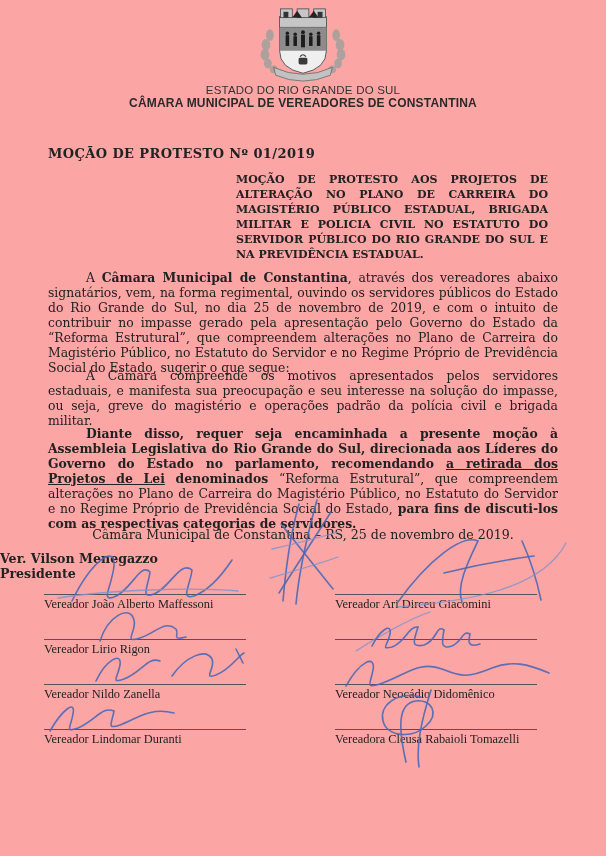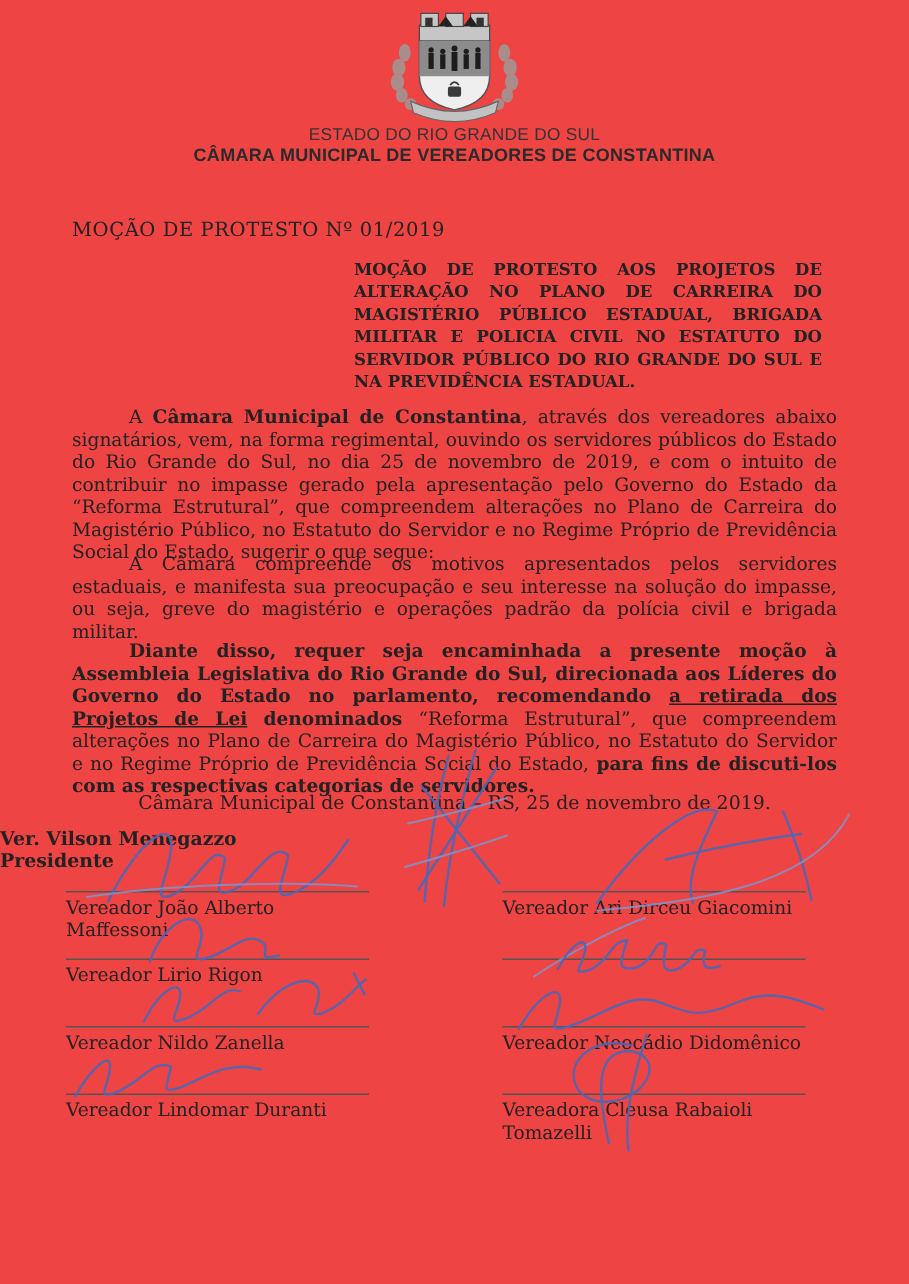--- a/index.html
+++ b/index.html
@@ -1,32 +1,32 @@
 <!DOCTYPE html>
 <html lang="pt"><head>
 <meta charset="utf-8">
 <style>
   html,body{margin:0;padding:0;background:#ffffff;}
   .page{
-    position:relative;width:606px;height:856px;background:#ef4444;
+    position:relative;width:606px;height:856px;background:#fca5a5;
     font-family:"DejaVu Serif", serif;color:#222;overflow:hidden;
   }
   
   .crest{position:absolute;left:243px;top:4px;width:120px;height:80px;}
   .hdr-state{
     position:absolute;left:0;top:84px;width:606px;text-align:center;
     font-family:"Liberation Sans", sans-serif;font-size:11.5px;color:#333;letter-spacing:.2px;
   }
   .hdr-inst{
     position:absolute;left:0;top:96px;width:606px;text-align:center;
     font-family:"Liberation Sans", sans-serif;font-weight:bold;font-size:12px;color:#2a2a2a;letter-spacing:.2px;
   }
   
   .doc-title{
-    position:absolute;left:48px;top:146px;font-weight:normal;font-size:13px;letter-spacing:.4px;color:#222;
+    position:absolute;left:48px;top:146px;font-weight:bold;font-size:13px;letter-spacing:.4px;color:#222;
   }
   .subject{
     position:absolute;left:236px;top:172px;width:312px;
     font-weight:bold;font-size:11px;line-height:15px;text-align:justify;color:#222;
   }
   .para{
     position:absolute;left:48px;width:510px;margin:0;
     font-size:12.4px;line-height:15px;text-align:justify;text-indent:38px;color:#222;
   }
   .p1{top:270px;}
@@ -36,21 +36,21 @@
   .dateline{
     position:absolute;left:0;top:527px;width:606px;text-align:center;font-size:12.6px;color:#222;
   }
   .president{
     position:absolute;left:0;top:551px;width:606px;
     font-weight:bold;font-size:12.6px;line-height:15px;color:#222;
   }
   
   .sig-cell{position:absolute;width:202px;}
   .sig-cell .line{border-top:1px solid #555;height:0;margin-bottom:2px;}
-  .sig-cell .lbl{font-size:12.4px;color:#222;}
+  .sig-cell .lbl{font-size:12.4px;color:#222;font-family:Liberation Serif, serif;}
   .c-l{left:44px;} .c-r{left:335px;}
   .r1{top:594px;} .r2{top:639px;} .r3{top:684px;} .r4{top:729px;}
   
   .footer{
     position:absolute;left:0;top:765px;width:606px;text-align:center;
     font-size:10.8px;line-height:13px;color:#333;
   }
   .footer .link{text-decoration:underline;}
   .footer .gap{display:inline-block;width:14px;}
   

